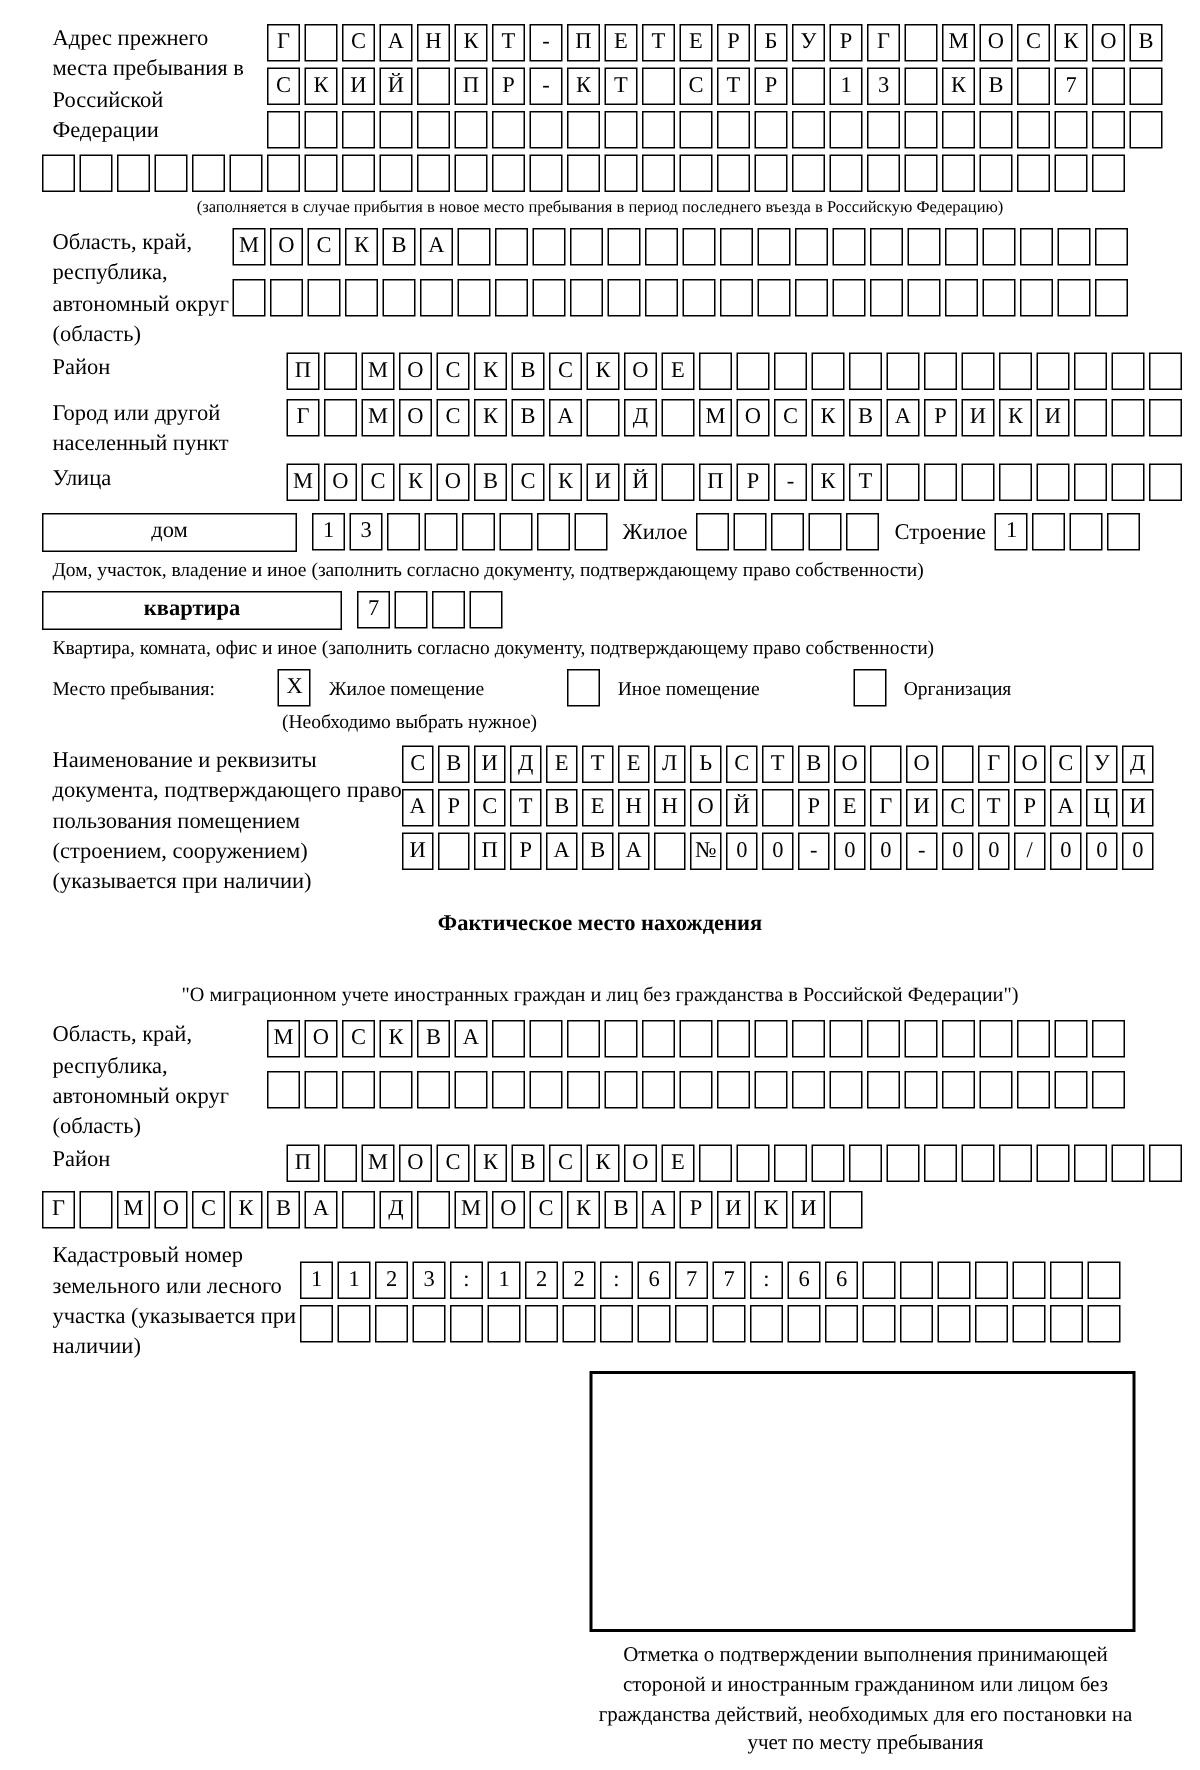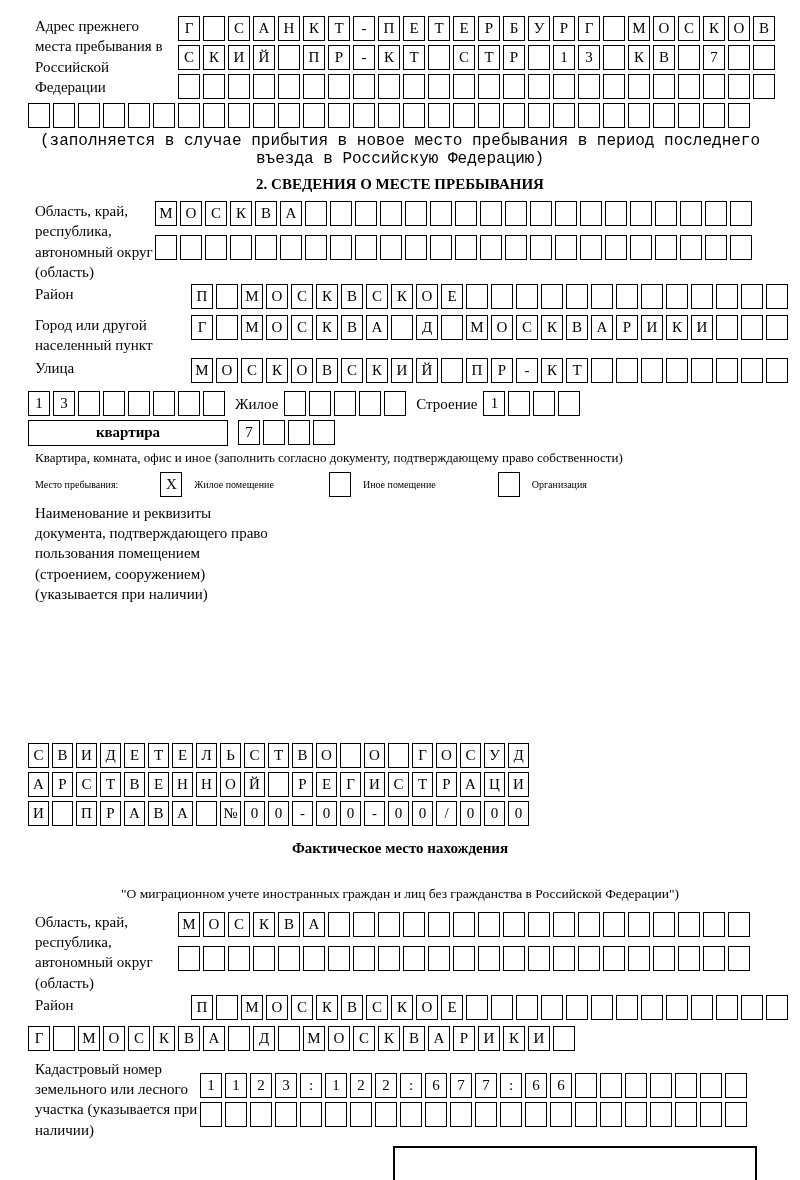--- a/index.html
+++ b/index.html
@@ -24,47 +24,47 @@
 
   .cellrow { display: flex; gap: 3px; margin-bottom: 4px; }
   .cell {
     width: 22px; height: 25px; flex: 0 0 22px;
     border: 1.6px solid #000;
     display: inline-flex; align-items: center; justify-content: center;
     font-size: 15px; background: #fff;
   }
   .cells-sm .cell { width: 21px; flex: 0 0 21px; }
 
-  .note { font-size: 16px; text-align: center; margin: 2px 0 8px 0; font-family: Liberation Mono, monospace; }
+  .note { font-size: 11px; text-align: center; margin: 2px 0 8px 0; }
   .section-title { font-size: 15px; font-weight: bold; text-align: center; margin: 4px 0 8px 0; }
 
   .regiongap .cellrow { margin-bottom: 9px; }
 
   .labelbox {
     border: 1.6px solid #000; height: 26px;
     display: flex; align-items: center; justify-content: center;
     font-size: 15px;
   }
   .housebox { width: 170px; flex: 0 0 170px; margin-right: 10px; }
   .aptbox   { width: 200px; flex: 0 0 200px; margin-right: 10px; font-weight: bold; }
 
   .inline-label { font-size: 15px; line-height: 26px; margin: 0 6px 0 10px; }
   .caption { font-size: 13px; line-height: 1.25; margin: 1px 0 6px 7px; }
 
   .placetype-row { margin-top: 4px; align-items: center; }
-  .plain-label { font-size: 10px; }
+  .plain-label { font-size: 13px; }
   .choose-caption { text-align: left; margin: 2px 0 8px 160px; font-size: 13px; }
   .cb-gap1 { margin-left: 42px; }
   .opt { margin-left: 12px; }
   .cb-gap2 { margin-left: 55px; }
   .cb-gap3 { margin-left: 62px; }
 
   .center-note { font-size: 13.5px; text-align: center; line-height: 1.45; margin-bottom: 8px; }
 
-  .docblock { margin-top: 6px; margin-bottom: 10px; flex-direction: column; }
+  .docblock { margin-top: 6px; margin-bottom: 10px; }
 
   .confirm-wrap { margin-left: 365px; width: 368px; margin-top: 6px; }
   .confirm-box { width: 364px; height: 174px; border: 2px solid #000; background: #fff; }
   .confirm-caption { font-size: 14px; text-align: center; line-height: 1.4; margin-top: 6px; }
 
   .mt2 { margin-top: 2px; gap: 36px; } .mt4 { margin-top: 4px; }
 </style>
 </head>
 <body>
 
@@ -180,21 +180,20 @@
       <span class="cell"></span>
       <span class="cell"></span>
       <span class="cell"></span>
       <span class="cell"></span>
       <span class="cell"></span>
       <span class="cell"></span>
       <span class="cell"></span>
     </div>
   <div class="note">(заполняется в случае прибытия в новое место пребывания в период последнего въезда в Российскую Федерацию)</div>
 
-  <div class="section-title">2. СВЕДЕНИЯ О МЕСТЕ ПРЕБЫВАНИЯ</div>
 
   <div class="form-row regiongap">
     <div class="label w127">Область, край, республика, автономный округ (область)</div>
     <div>
       <div class="cellrow">
           <span class="cell">М</span>
           <span class="cell">О</span>
           <span class="cell">С</span>
           <span class="cell">К</span>
           <span class="cell">В</span>
@@ -331,20 +330,21 @@
         <span class="cell"></span>
         <span class="cell"></span>
         <span class="cell"></span>
         <span class="cell"></span>
         <span class="cell"></span>
         <span class="cell"></span>
       </div>
   </div>
 
   <div class="form-row mt4">
+    <div class="labelbox housebox">дом</div>
     <div class="cellrow">
         <span class="cell">1</span>
         <span class="cell">3</span>
         <span class="cell"></span>
         <span class="cell"></span>
         <span class="cell"></span>
         <span class="cell"></span>
         <span class="cell"></span>
         <span class="cell"></span>
       </div>
@@ -357,20 +357,21 @@
         <span class="cell"></span>
       </div>
     <div class="inline-label">Строение</div>
     <div class="cellrow">
         <span class="cell">1</span>
         <span class="cell"></span>
         <span class="cell"></span>
         <span class="cell"></span>
       </div>
   </div>
+  <div class="caption">Дом, участок, владение и иное (заполнить согласно документу, подтверждающему право собственности)</div>
 
   <div class="form-row">
     <div class="labelbox aptbox">квартира</div>
     <div class="cellrow">
         <span class="cell">7</span>
         <span class="cell"></span>
         <span class="cell"></span>
         <span class="cell"></span>
       </div>
   </div>
@@ -378,20 +379,21 @@
 
   <div class="form-row placetype-row">
     <span class="plain-label" style="padding-left:7px;">Место пребывания:</span>
     <span class="cell cb-gap1">X</span>
     <span class="plain-label opt">Жилое помещение</span>
     <span class="cell cb-gap2"></span>
     <span class="plain-label opt">Иное помещение</span>
     <span class="cell cb-gap3"></span>
     <span class="plain-label opt">Организация</span>
   </div>
+  <div class="choose-caption">(Необходимо выбрать нужное)</div>
 
   <div class="form-row docblock">
     <div class="label w240">Наименование и реквизиты документа, подтверждающего право пользования помещением (строением, сооружением) (указывается при наличии)</div>
     <div class="cells-sm">
       <div class="cellrow">
           <span class="cell">С</span>
           <span class="cell">В</span>
           <span class="cell">И</span>
           <span class="cell">Д</span>
           <span class="cell">Е</span>

